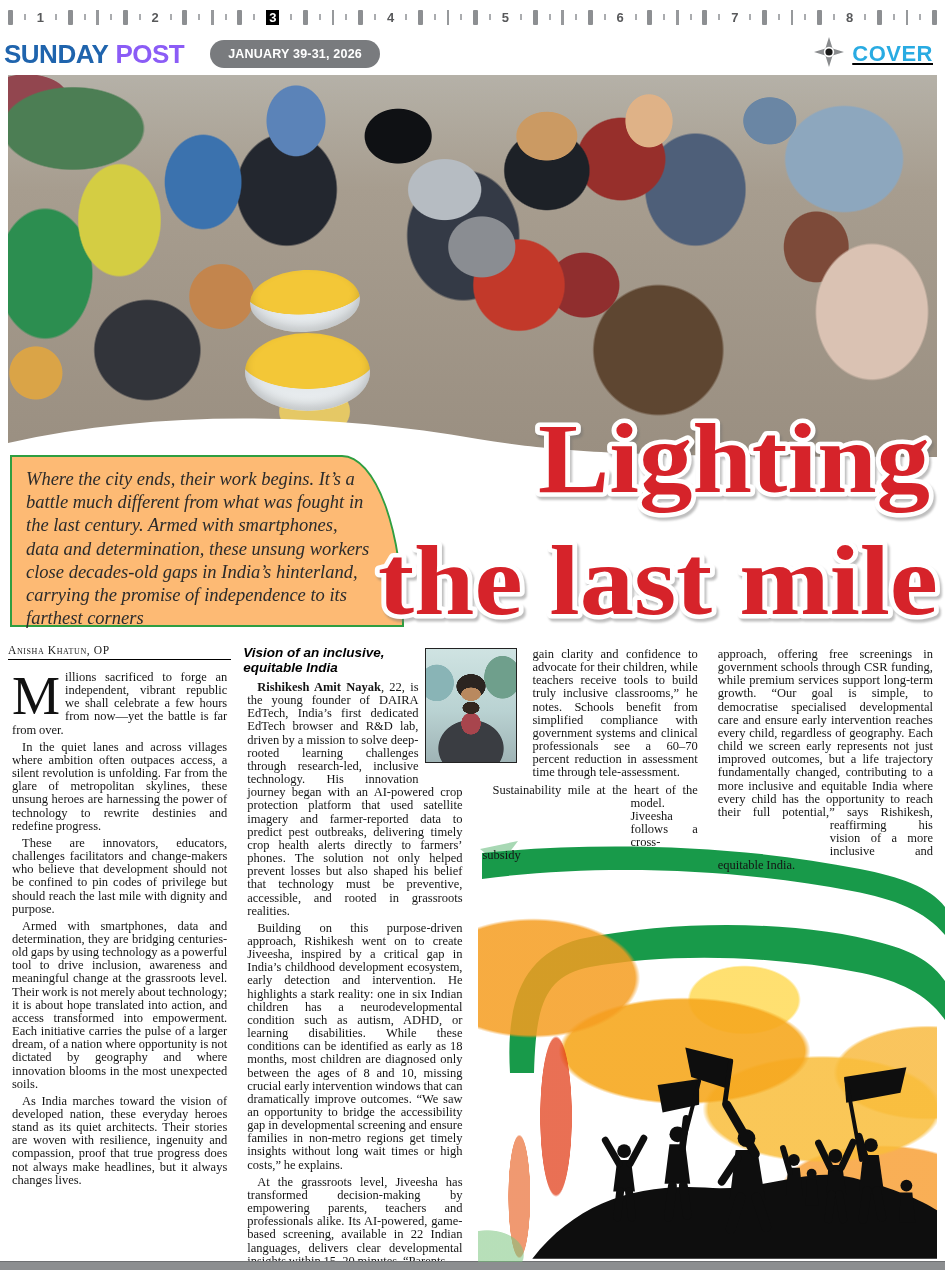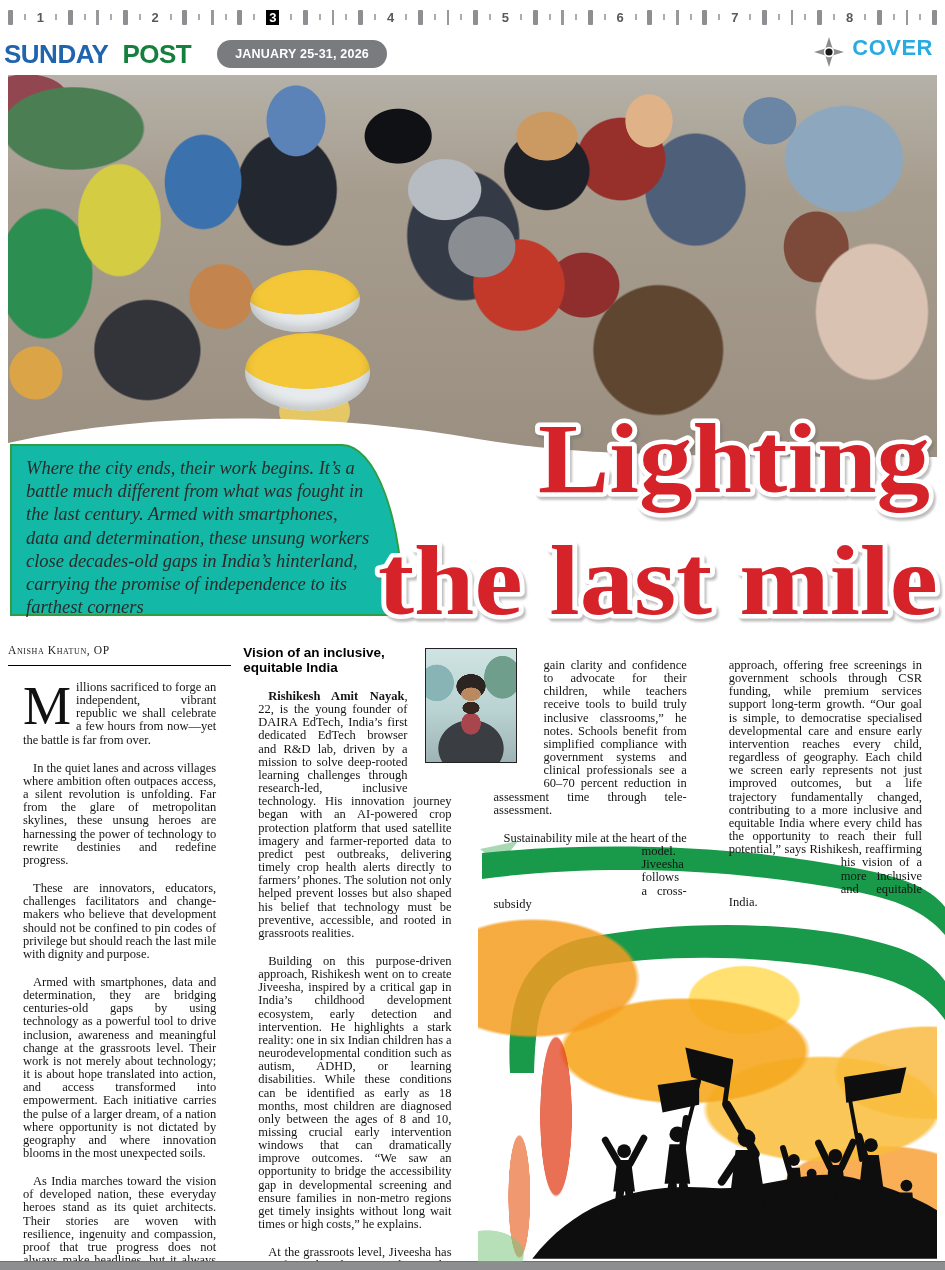--- a/index.html
+++ b/index.html
@@ -13,24 +13,24 @@
   .rt-thin{width:2.5px;height:15px;background:#97999c;}
   .rt-dot{width:2px;height:6px;background:#aaacaf;}
   .r-num{font:600 13px/15px "Liberation Sans",sans-serif;color:#58595b;}
   .r-num-hl{background:#000;color:#fff;padding:0 3px;}
 
   
   .masthead{position:absolute;left:4px;top:38px;width:929px;height:32px;
             display:flex;align-items:center;}
   .mast-title{font:800 26px/26px "Liberation Sans",sans-serif;letter-spacing:-0.5px;}
   .sunday{color:#1f64ad;}
-  .post{color:#15803d;margin-left:14px;}
+  .post{color:#8b5cf6;margin-left:7px;}
   .date-badge{margin-left:26px;background:#797b7e;color:#fff;border-radius:15px;
               font:700 12.5px/12.5px "Liberation Sans",sans-serif;padding:8px 18px;letter-spacing:.2px;}
-  .mast-right{margin-left:auto;display:flex;align-items:flex-start;gap:8px;}
+  .mast-right{margin-left:auto;display:flex;align-items:center;gap:8px;text-decoration:underline;}
   .cover-label{color:#29abe2;font:800 22px/22px "Liberation Sans",sans-serif;letter-spacing:.5px;}
 
   
   .main-photo{position:absolute;left:8px;top:75px;width:929px;height:382px;overflow:hidden;
     background-image:
       radial-gradient(55px 45px at 42% 16%,#0f1114 0 60%,transparent 62%),
       radial-gradient(50px 40px at 58% 16%,#c99a66 0 60%,transparent 62%),
       radial-gradient(60px 50px at 47% 30%,#b6bcc2 0 60%,transparent 62%),
       radial-gradient(55px 50px at 51% 45%,#8a8d92 0 60%,transparent 62%),
       radial-gradient(75px 75px at 55% 55%,#bd3a2c 0 60%,transparent 62%),
@@ -66,40 +66,40 @@
   .potB{left:237px;top:258px;width:125px;height:78px;}
   .photo-arc{position:absolute;left:0;bottom:0;width:929px;height:84px;display:block;}
 
   
   .headline-svg{position:absolute;left:355px;top:386px;width:585px;height:248px;z-index:4;
                 filter:drop-shadow(2px 3px 1px rgba(110,110,110,.45));}
   .headline-svg text{font-family:"Liberation Serif",serif;font-weight:bold;
                      paint-order:stroke;stroke:#fff;stroke-width:9px;stroke-linejoin:round;}
 
   
-  .pull-quote{position:absolute;left:10px;top:444px;width:394px;height:172px;z-index:3;
-              background:#14b8a6;border:2.5px solid #2f9e41;box-sizing:border-box;
+  .pull-quote{position:absolute;left:10px;top:455px;width:394px;height:172px;z-index:3;
+              background:#fdba74;border:2.5px solid #2f9e41;box-sizing:border-box;
               border-top-right-radius:62px 168px;}
   .pull-quote p{margin:0;padding:11px 30px 0 14px;
                 font:italic 18.5px/23.2px "Liberation Serif",serif;color:#2b2b2b;text-align:left;}
 
   
   .body-grid{position:absolute;left:8px;top:644px;width:929px;height:617px;z-index:2;
              display:grid;grid-template-columns:repeat(4,1fr);column-gap:12px;overflow:hidden;}
-  .body-grid p{margin:15px;text-align:justify;font:12.5px/13.15px "Liberation Serif",serif;
+  .body-grid p{margin:4px;text-align:justify;font:12.5px/13.15px "Liberation Serif",serif;
                color:#141414;word-spacing:-0.4px;}
   .indent{text-indent:10px;}
   .byline{font:11.5px/13px "Liberation Serif",serif;letter-spacing:.6px;color:#1a1a1a;
-          border-bottom:1.5px solid #000;padding-bottom:8px;margin-bottom:11px;
+          border-bottom:1.5px solid #000;padding-bottom:2px;margin-bottom:11px;
           font-variant:small-caps;}
   .dropcap{float:left;font:400 54px/44px "Liberation Serif",serif;color:#111;
            margin:3px 5px 0 0;}
   .col2-heading{font:bold 13.5px/15px "Liberation Sans",sans-serif;color:#000;
                 margin:1px 0 6px 0;}
-  .col2-heading span{display:block;}
+  .col2-heading span{display:block;font-style:italic;}
   .lead-name{font-weight:bold;}
   .sp-photo-r{float:right;width:44px;height:97px;}
   .sp-photo-l{float:left;width:50px;height:121px;}
   .sp-ribbon-l{float:left;width:148px;height:48px;}
   .sp-ribbon-c4{float:left;width:112px;height:30px;}
 
   
   .portrait{position:absolute;left:425px;top:648px;width:92px;height:115px;z-index:3;
             border:1.5px solid #222;box-sizing:border-box;
             background-image:
@@ -202,21 +202,21 @@
       <span class="rt-thick"></span>
       <span class="rt-dot"></span>
       <span class="rt-thin"></span>
       <span class="rt-dot"></span>
       <span class="rt-thick"></span>
     </div>
 
   <div class="masthead">
     <span class="mast-title sunday">SUNDAY</span>
     <span class="mast-title post">POST</span>
-    <span class="date-badge">JANUARY 25-31, 2026</span>
+    <span class="date-badge">JANUARY 39-31, 2026</span>
     <span class="mast-right">
       <span>
         <svg width="30" height="30" viewBox="0 0 30 30">
           <path d="M15,0 L18.6,11.4 L30,15 L18.6,18.6 L15,30 L11.4,18.6 L0,15 L11.4,11.4 Z" fill="#8a8c8e"></path>
           <circle cx="15" cy="15" r="5.2" fill="#fff"></circle>
           <circle cx="15" cy="15" r="3.6" fill="#1a1a1a"></circle>
         </svg>
       </span>
       <span class="cover-label">COVER</span>
     </span>

